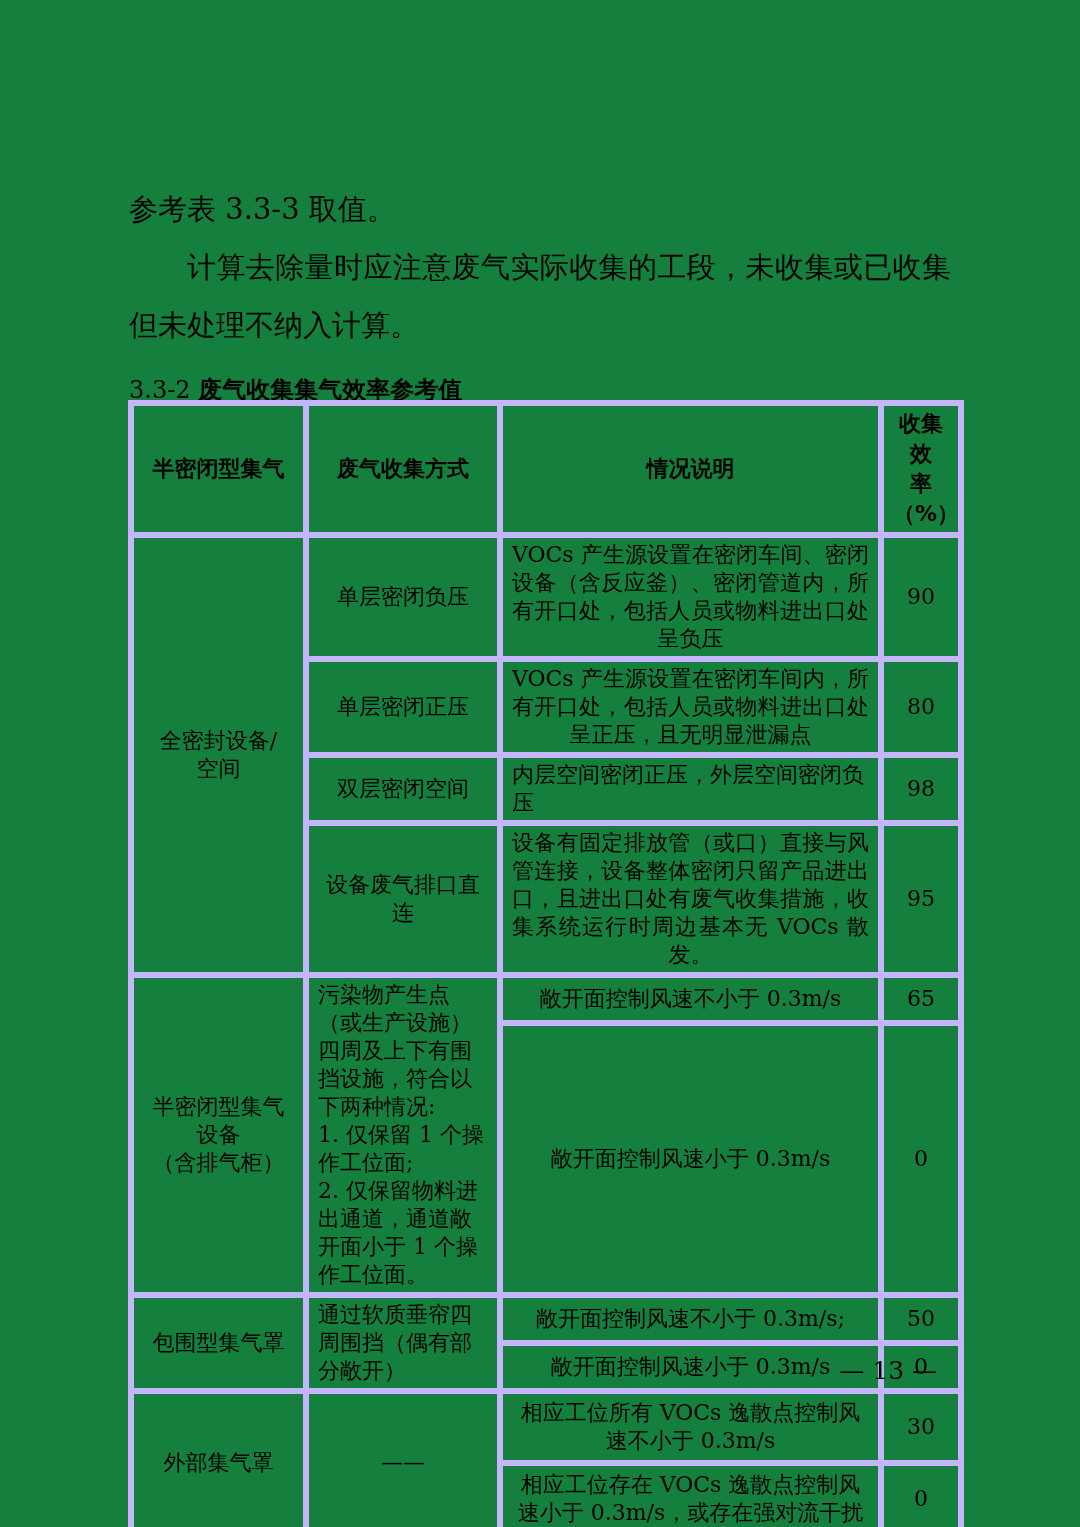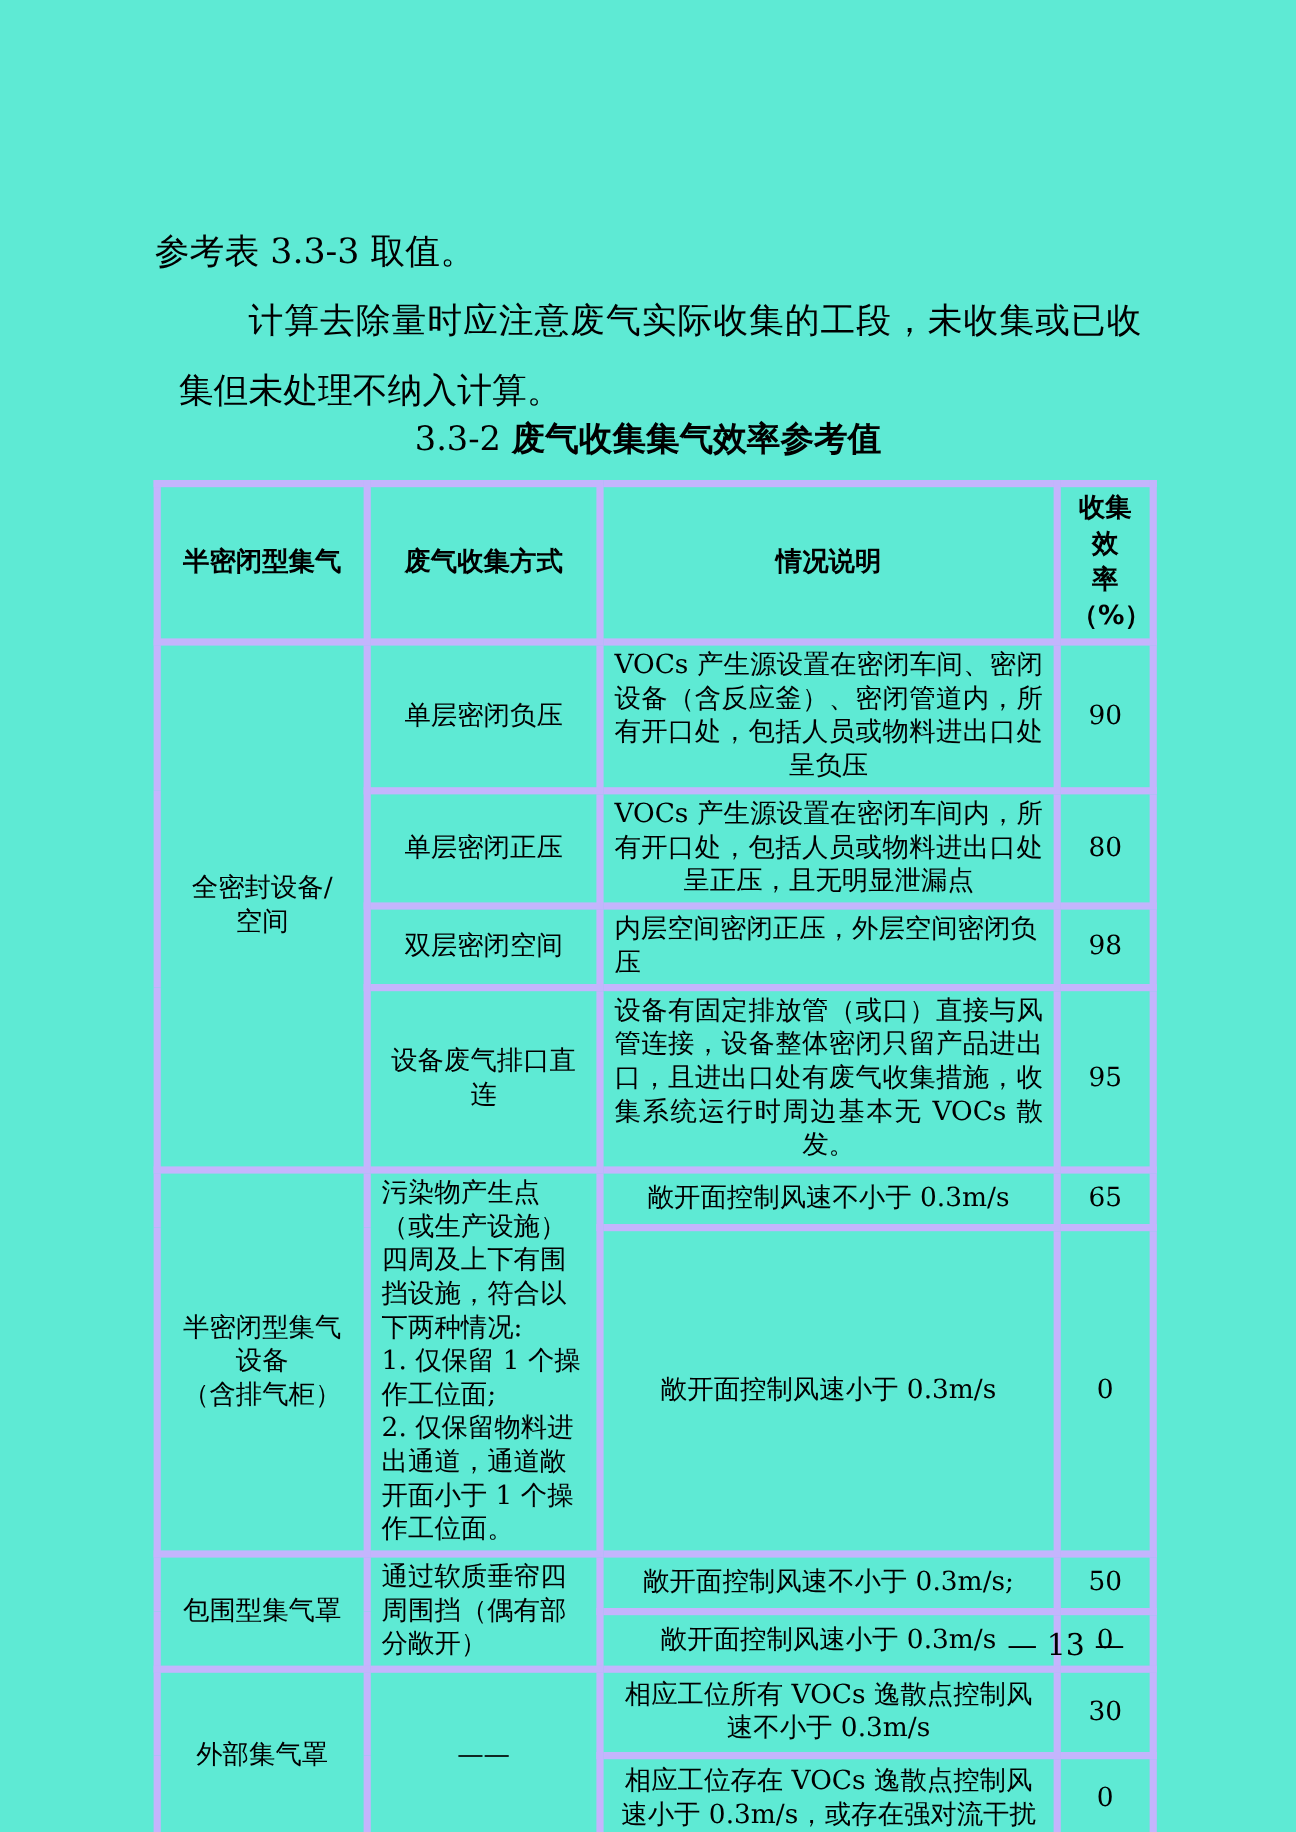--- a/index.html
+++ b/index.html
@@ -1,27 +1,27 @@
 <!DOCTYPE html>
 <html><head>
 <meta charset="utf-8">
 <style>
   html,body{margin:0;padding:0;}
   body{
     width:1080px;height:1527px;position:relative;background:#ffffff;color:#000;
     font-family:"DejaVu Serif","Liberation Serif",serif;
     -webkit-font-smoothing:antialiased;
   }
-  .page{position:absolute;left:0;top:0;width:1080px;height:1527px;background:#5eead4;}
+  .page{position:absolute;left:0;top:0;width:1080px;height:1527px;background:#15803d;}
   .content{position:absolute;left:129px;top:180px;width:822px;}
   .para{font-size:29px;line-height:58px;text-align:justify;margin:0;}
-  .para.indent{text-indent:2em;margin-left:20px;}
+  .para.indent{text-indent:2em;}
   .caption{
-    position:absolute;left:129px;top:344px;width:822px;text-align:center;
-    font-size:28px;line-height:44px;
+    position:absolute;left:129px;top:368px;width:822px;
+    font-size:24px;line-height:44px;
   }
   .caption .num{font-family:"DejaVu Serif","Liberation Serif",serif;font-weight:normal;}
   .caption .txt{font-family:"DejaVu Sans","Liberation Sans",sans-serif;font-weight:bold;}
   table.tbl{
     position:absolute;left:128px;top:400px;
     border-collapse:collapse;table-layout:fixed;width:830px;
   }
   table.tbl th,table.tbl td{
     border:6px solid #c4b5fd;vertical-align:middle;
     font-size:22px;line-height:28px;padding:3px 9px;

